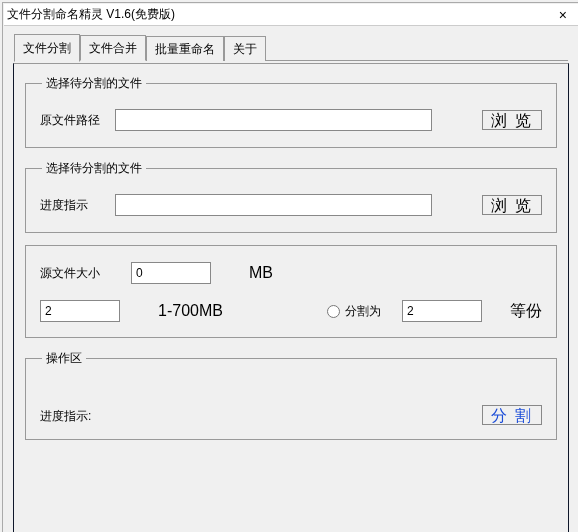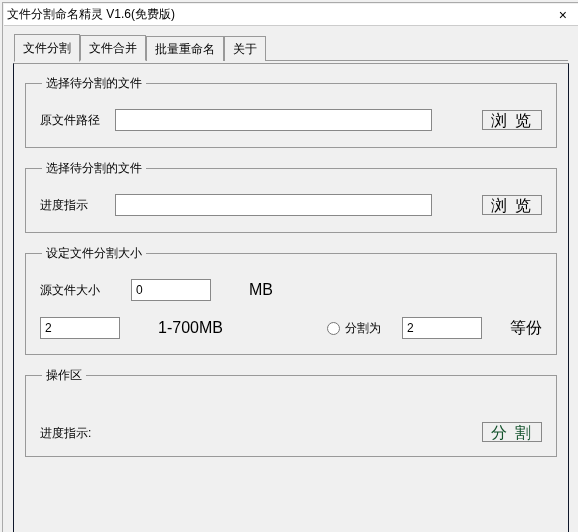--- a/index.html
+++ b/index.html
@@ -107,21 +107,21 @@
     min-width: 60px;
     height: 20px;
     background: #f0f0f0;
     border: 1px solid #888;
     font-size: 16px;
     cursor: pointer;
     font-family: Liberation Serif, serif;
     letter-spacing: 2px;
   }
   button.btn:disabled{
-    color:#14532d;
+    color:#1d4ed8;
     cursor:default;
   }
   .sizegroup .row { margin-bottom: 14px; }
   .sizegroup .row:last-child{ margin-bottom:0;}
   input[type=radio]{ margin-right:4px; vertical-align:middle;}
   .radio-label{ display:flex; align-items:center; font-size:12px; white-space:nowrap;}
   .small-input{ width:80px; }
   .unit { font-size:16px; white-space:nowrap;}
   .opgroup{ height:90px;}
   .progress-label{ font-size:12px;}
@@ -160,21 +160,20 @@
       <legend>选择待分割的文件</legend>
       <div class="row">
         <span class="label" style="width:60px">进度指示</span>
         <input class="text path" type="text" value="" style="">
         <span class="spacer"></span>
         <button class="btn">浏 览</button>
       </div>
     </fieldset>
 
     <fieldset class="group sizegroup">
-      <legend>设定文件分割大小</legend>
       <div class="row">
         <span class="label" style="width:76px">源文件大小</span>
         <input class="text small-input" type="text" readonly="" value="0" style="">
         <span class="unit" style="margin-left:24px">MB</span>
       </div>
       <div class="row">
         <input class="text small-input" type="text" value="2" style="">
         <span class="unit" style="margin-left:24px; width:70px">1-700MB</span>
         <span style="flex:1"></span>
         <label class="radio-label">

